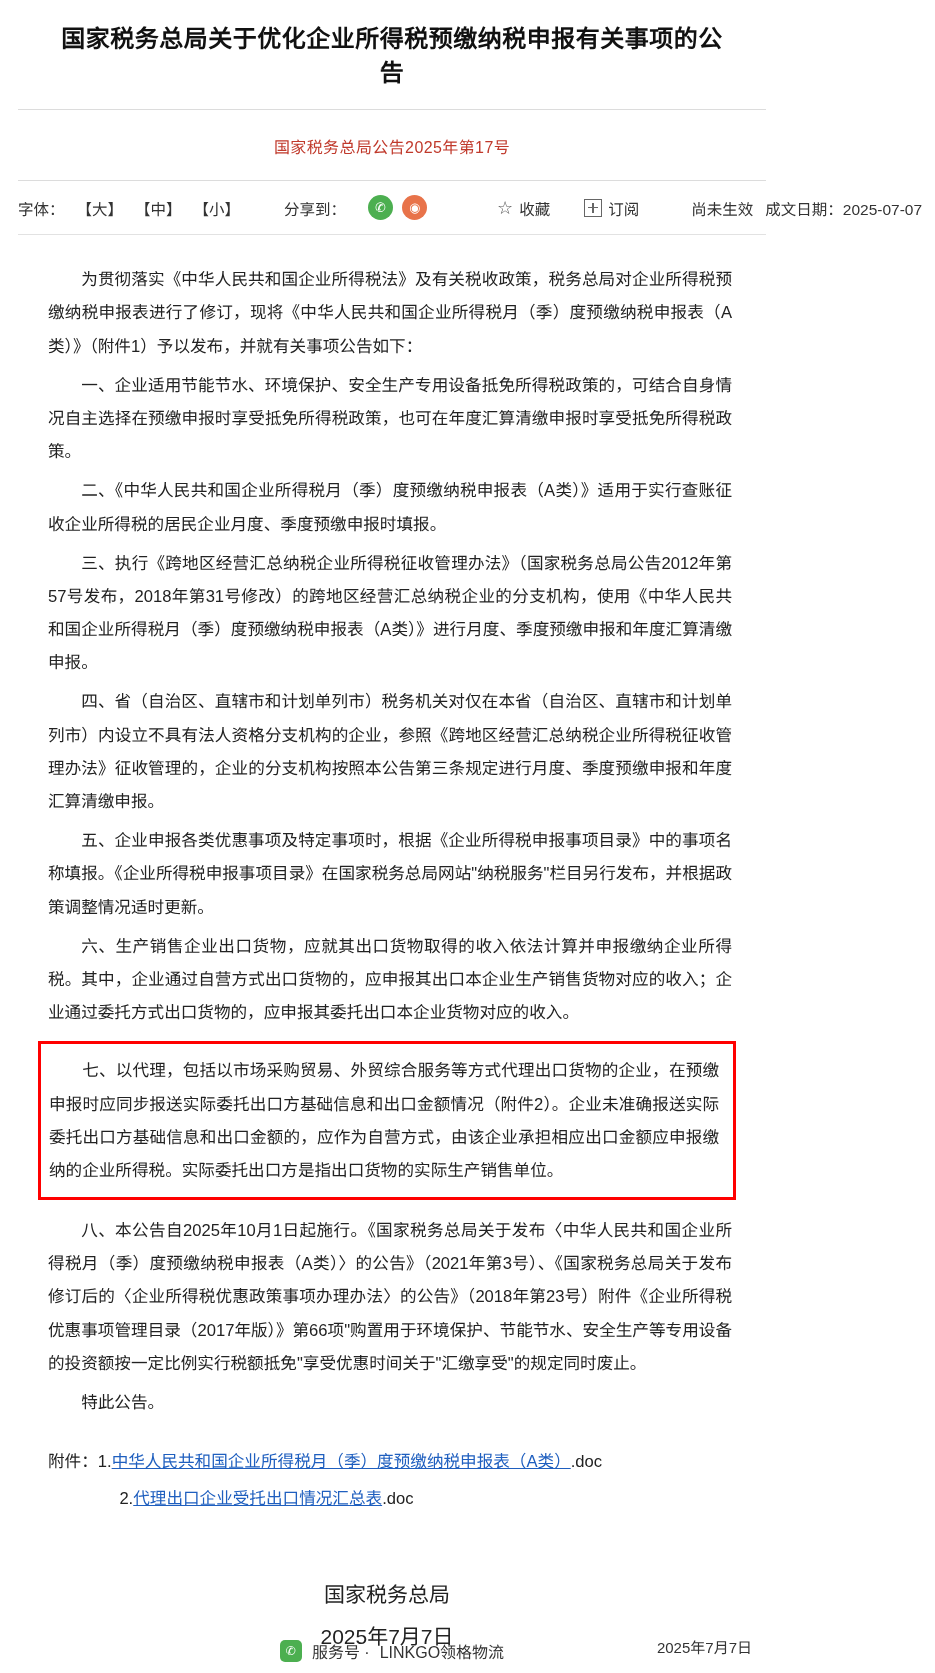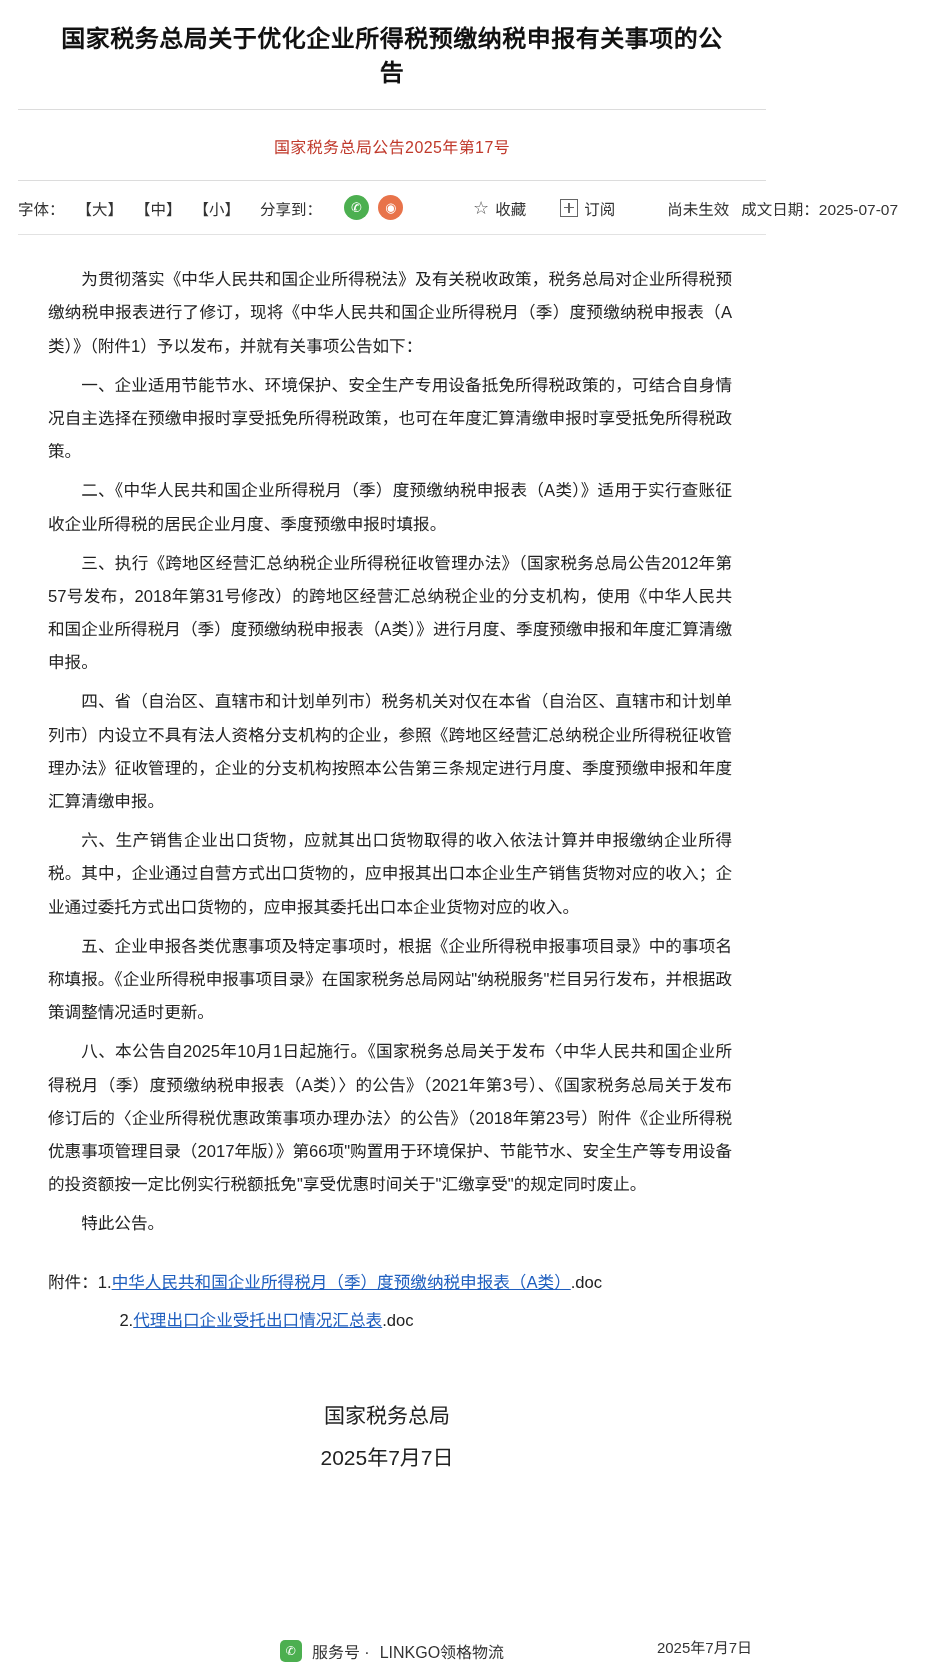--- a/index.html
+++ b/index.html
@@ -51,21 +51,21 @@
     font-size: 15.5px;
     color: #333;
     gap: 12px;
   }
   .toolbar .fs-label { white-space: nowrap; }
   .toolbar .fs-opt {
     cursor: pointer;
     white-space: nowrap;
   }
   .toolbar .share-label {
-    margin-left: 8px;
+    margin-left: 32px;
     white-space: nowrap;
   }
   .share-icons {
     display: flex;
     align-items: center;
     gap: 9px;
     margin-left: 10px;
   }
   .circ {
     width: 25px;
@@ -214,23 +214,26 @@
     <span class="tb-item tb-gap-4">成文日期：2025-07-07</span>
   </div>
   <div class="toolbar-sep"></div>
 
   <div class="content">
     <p>为贯彻落实《中华人民共和国企业所得税法》及有关税收政策，税务总局对企业所得税预缴纳税申报表进行了修订，现将《中华人民共和国企业所得税月（季）度预缴纳税申报表（A类）》（附件1）予以发布，并就有关事项公告如下：</p>
     <p>一、企业适用节能节水、环境保护、安全生产专用设备抵免所得税政策的，可结合自身情况自主选择在预缴申报时享受抵免所得税政策，也可在年度汇算清缴申报时享受抵免所得税政策。</p>
     <p>二、《中华人民共和国企业所得税月（季）度预缴纳税申报表（A类）》适用于实行查账征收企业所得税的居民企业月度、季度预缴申报时填报。</p>
     <p>三、执行《跨地区经营汇总纳税企业所得税征收管理办法》（国家税务总局公告2012年第57号发布，2018年第31号修改）的跨地区经营汇总纳税企业的分支机构，使用《中华人民共和国企业所得税月（季）度预缴纳税申报表（A类）》进行月度、季度预缴申报和年度汇算清缴申报。</p>
     <p>四、省（自治区、直辖市和计划单列市）税务机关对仅在本省（自治区、直辖市和计划单列市）内设立不具有法人资格分支机构的企业，参照《跨地区经营汇总纳税企业所得税征收管理办法》征收管理的，企业的分支机构按照本公告第三条规定进行月度、季度预缴申报和年度汇算清缴申报。</p>
+    <p>五、企业申报各类优惠事项及特定事项时，根据《企业所得税申报事项目录》中的事项名称填报。《企业所得税申报事项目录》在国家税务总局网站"纳税服务"栏目另行发布，并根据政策调整情况适时更新。</p>
     <p>六、生产销售企业出口货物，应就其出口货物取得的收入依法计算并申报缴纳企业所得税。其中，企业通过自营方式出口货物的，应申报其出口本企业生产销售货物对应的收入；企业通过委托方式出口货物的，应申报其委托出口本企业货物对应的收入。</p>
-    <p>五、企业申报各类优惠事项及特定事项时，根据《企业所得税申报事项目录》中的事项名称填报。《企业所得税申报事项目录》在国家税务总局网站"纳税服务"栏目另行发布，并根据政策调整情况适时更新。</p>
-
+
+    <div class="para-highlight">
+      <p>七、以代理，包括以市场采购贸易、外贸综合服务等方式代理出口货物的企业，在预缴申报时应同步报送实际委托出口方基础信息和出口金额情况（附件2）。企业未准确报送实际委托出口方基础信息和出口金额的，应作为自营方式，由该企业承担相应出口金额应申报缴纳的企业所得税。实际委托出口方是指出口货物的实际生产销售单位。</p>
+    </div>
 
     <p>八、本公告自2025年10月1日起施行。《国家税务总局关于发布〈中华人民共和国企业所得税月（季）度预缴纳税申报表（A类）〉的公告》（2021年第3号）、《国家税务总局关于发布修订后的〈企业所得税优惠政策事项办理办法〉的公告》（2018年第23号）附件《企业所得税优惠事项管理目录（2017年版）》第66项"购置用于环境保护、节能节水、安全生产等专用设备的投资额按一定比例实行税额抵免"享受优惠时间关于"汇缴享受"的规定同时废止。</p>
     <p>特此公告。</p>
 
     <div class="attach">
       <p>
         <span>附件：</span><span>1.</span><span class="lnk">中华人民共和国企业所得税月（季）度预缴纳税申报表（A类）</span><span>.doc</span>
       </p>
       <p class="sub-line">
         <span>2.</span><span class="lnk">代理出口企业受托出口情况汇总表</span><span>.doc</span>

